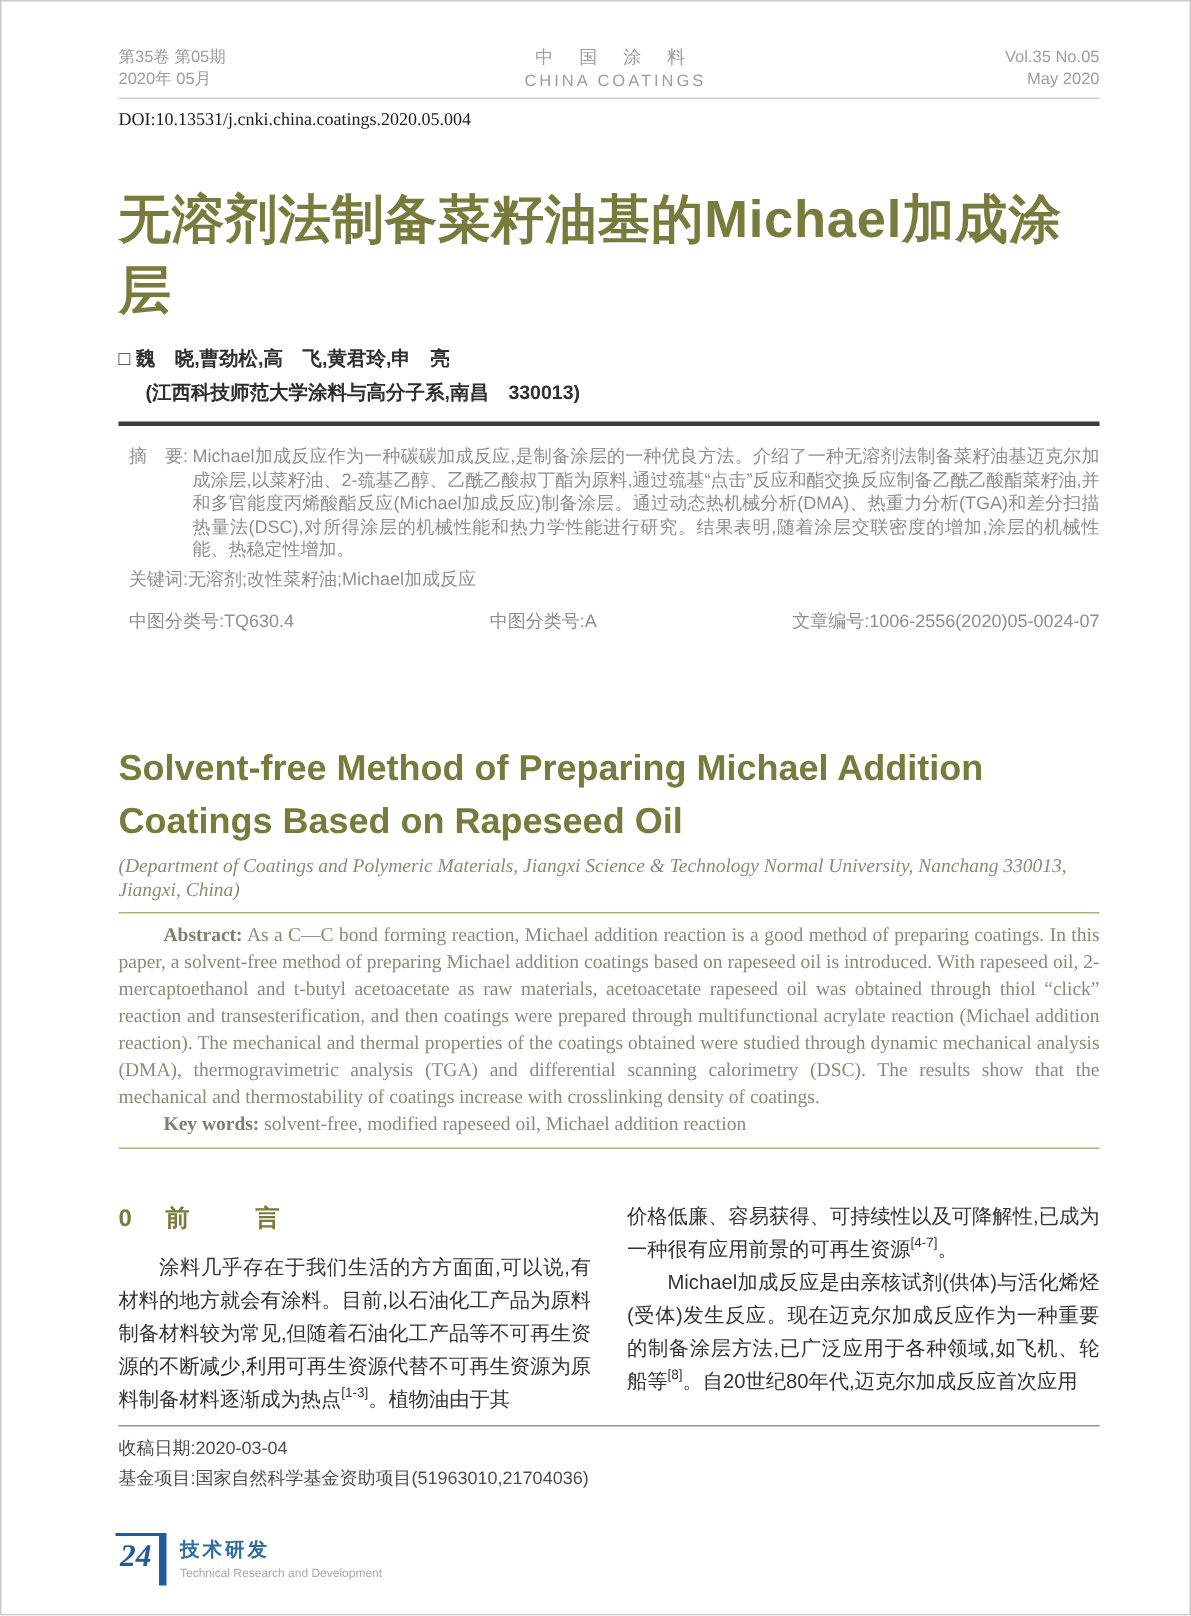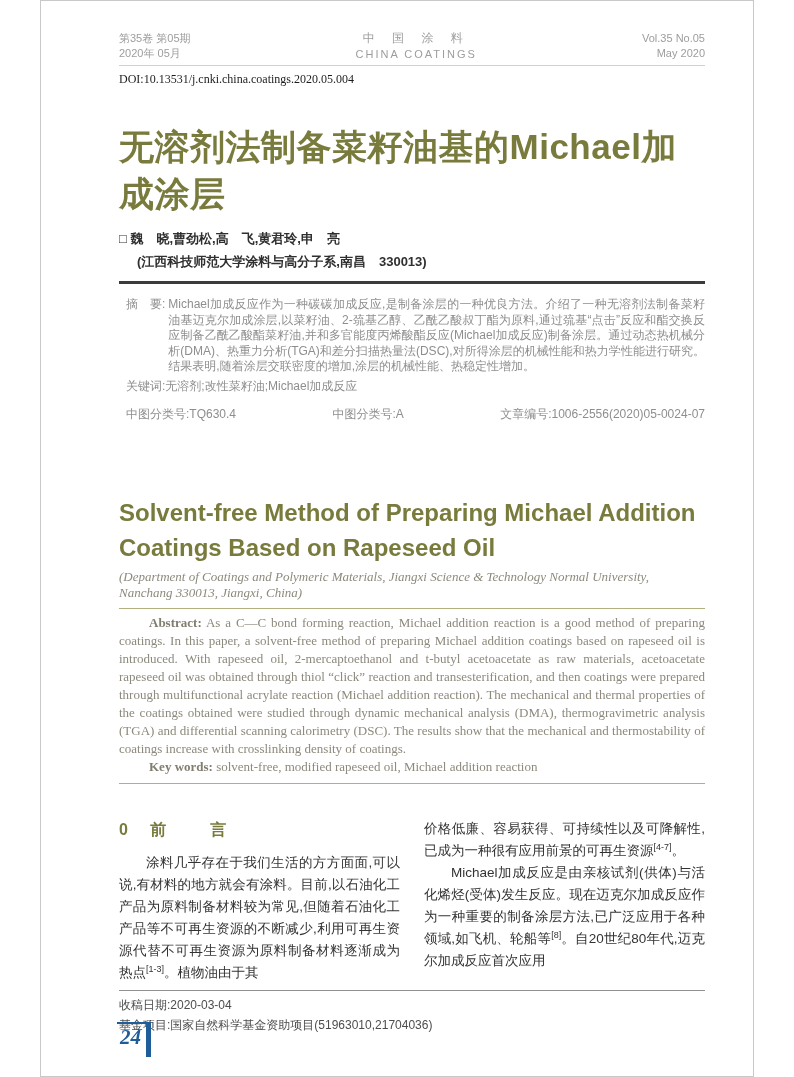--- a/index.html
+++ b/index.html
@@ -1,21 +1,21 @@
 <!DOCTYPE html>
 <html style="--accent-olive: #787b3c; --accent-blue: #1e5c9a;"><head>
 <meta charset="utf-8">
 <style>
   html, body { margin: 0; padding: 0; background: #ffffff; }
   :root { --accent-olive: #787b3c; --accent-blue: #1e5c9a; }
   .page {
-    width: 714px; height: 1077px; box-sizing: border-box;
+    width: 794px; height: 1077px; box-sizing: border-box;
     margin: 0 auto; position: relative; overflow: hidden;
     background: #ffffff; border: 1px solid #c9c9c9;
-    padding: 30px 48px 0 78px;
+    padding: 30px 60px 0 78px;
     font-family: "Liberation Sans", sans-serif;
   }
   
   .jheader { display: flex; justify-content: space-between; align-items: flex-start;
     color: #9d9d9d; font-size: 11px; line-height: 15px; }
   .h-left { text-align: left; }
   .h-center { text-align: center; }
   .h-right { text-align: right; }
   .journal-cn { font-size: 12px; letter-spacing: 7px; }
   .journal-en { letter-spacing: 2px; margin-top: 1px; }
@@ -156,15 +156,19 @@
   <div class="footnotes">
     <div>收稿日期:2020-03-04</div>
     <div>基金项目:国家自然科学基金资助项目(51963010,21704036)</div>
   </div>
 
   <div class="footer-badge">
     <div class="pn-wrap">
       <span class="pn">24</span>
       <span class="pn-bar"></span>
     </div>
+    <div class="col-labels">
+      <div class="col-cn">技术研发</div>
+      <div class="col-en">Technical Research and Development</div>
+    </div>
   </div>
 
 </div>
 
 </body></html>

